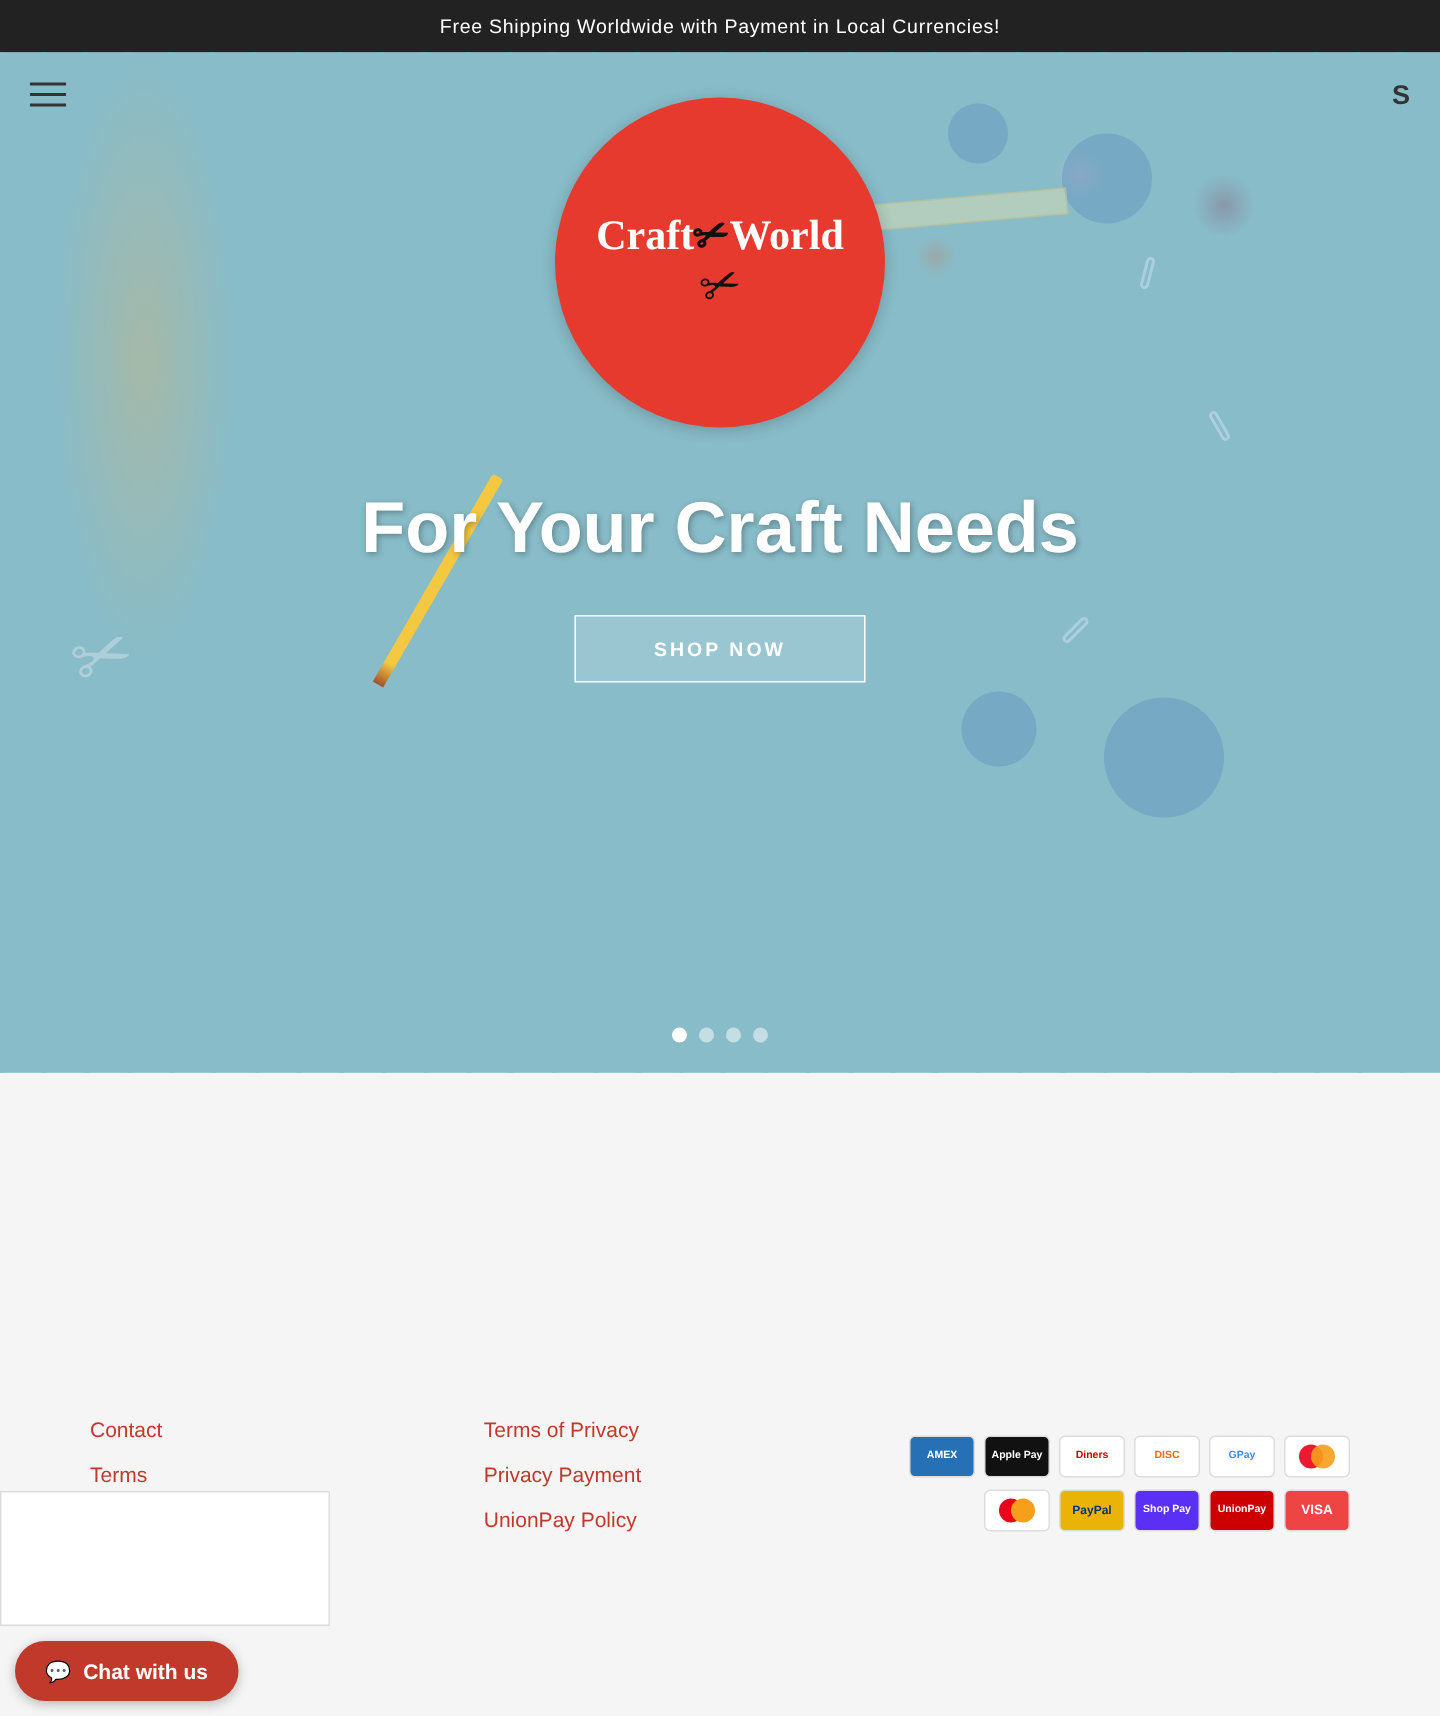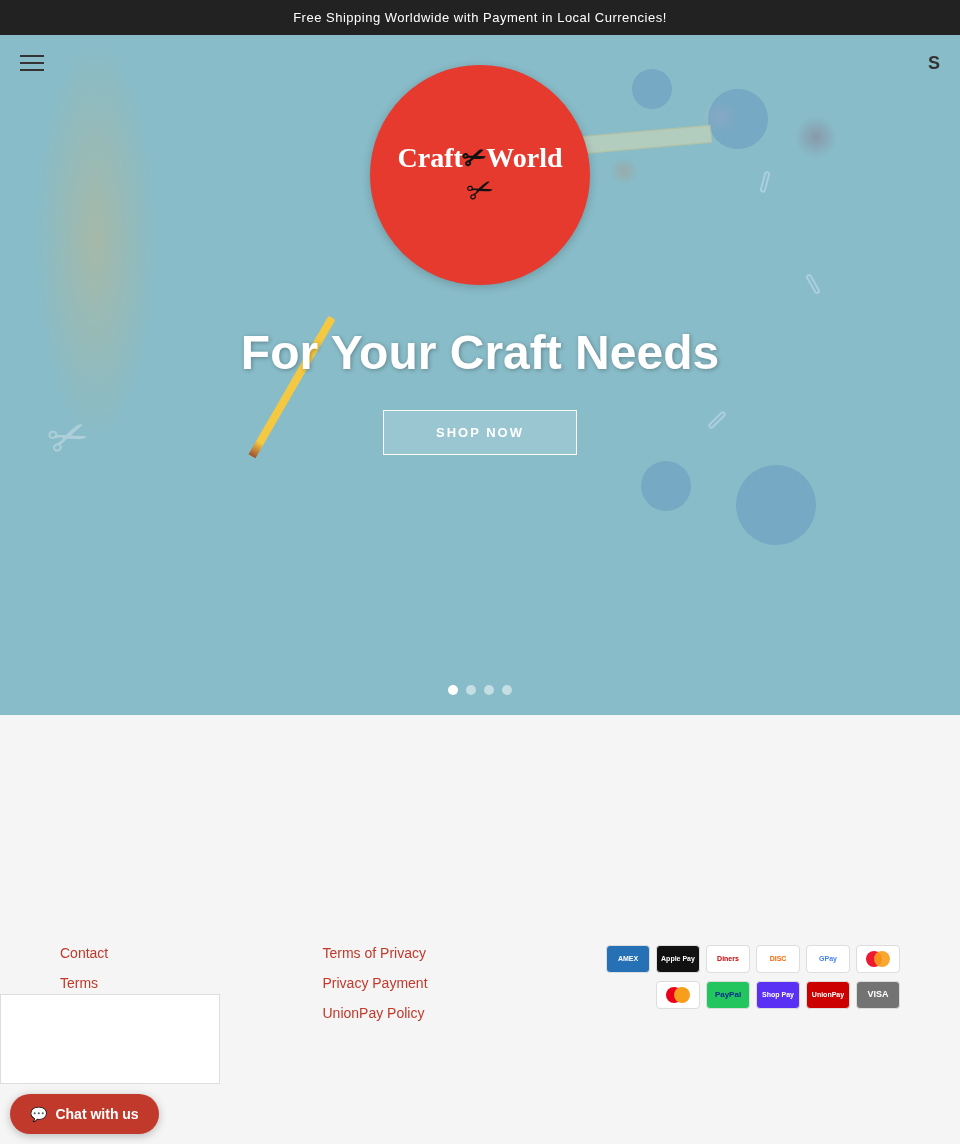--- a/index.html
+++ b/index.html
@@ -156,20 +156,21 @@
       padding: 60px 0 40px 0;
     }
 
     
     .footer-area {
       background: #f5f5f5;
       padding: 30px 60px 40px 60px;
       display: flex;
       flex-direction: row;
       gap: 0;
+      align-items: flex-end;
     }
     .footer-col {
       flex: 1;
       display: flex;
       flex-direction: column;
       gap: 14px;
     }
     .footer-col a {
       color: #c0392b;
       text-decoration: none;
@@ -205,24 +206,24 @@
       text-align: center;
       line-height: 1.1;
     }
     .payment-icon.amex { background: #2671b5; color: #fff; }
     .payment-icon.apple { background: #111; color: #fff; }
     .payment-icon.diners { background: #fff; color: #c00; }
     .payment-icon.discover { background: #fff; color: #f60; }
     .payment-icon.gpay { background: #fff; color: #4285f4; }
     .payment-icon.maestro { background: #fff; }
     .payment-icon.mastercard { background: #fff; }
-    .payment-icon.paypal { background: #22c55e; color: #003087; }
+    .payment-icon.paypal { background: #eab308; color: #003087; }
     .payment-icon.shopify { background: #96bf48; color: #fff; }
     .payment-icon.unionpay { background: #c00; color: #fff; }
-    .payment-icon.visa { background: #737373; color: #fff; font-size: 9px; }
+    .payment-icon.visa { background: #ef4444; color: #fff; font-size: 9px; }
 
     
     .chat-widget {
       position: fixed;
       bottom: 0;
       left: 0;
       z-index: 100;
     }
     .chat-bubble {
       background: #c0392b;

